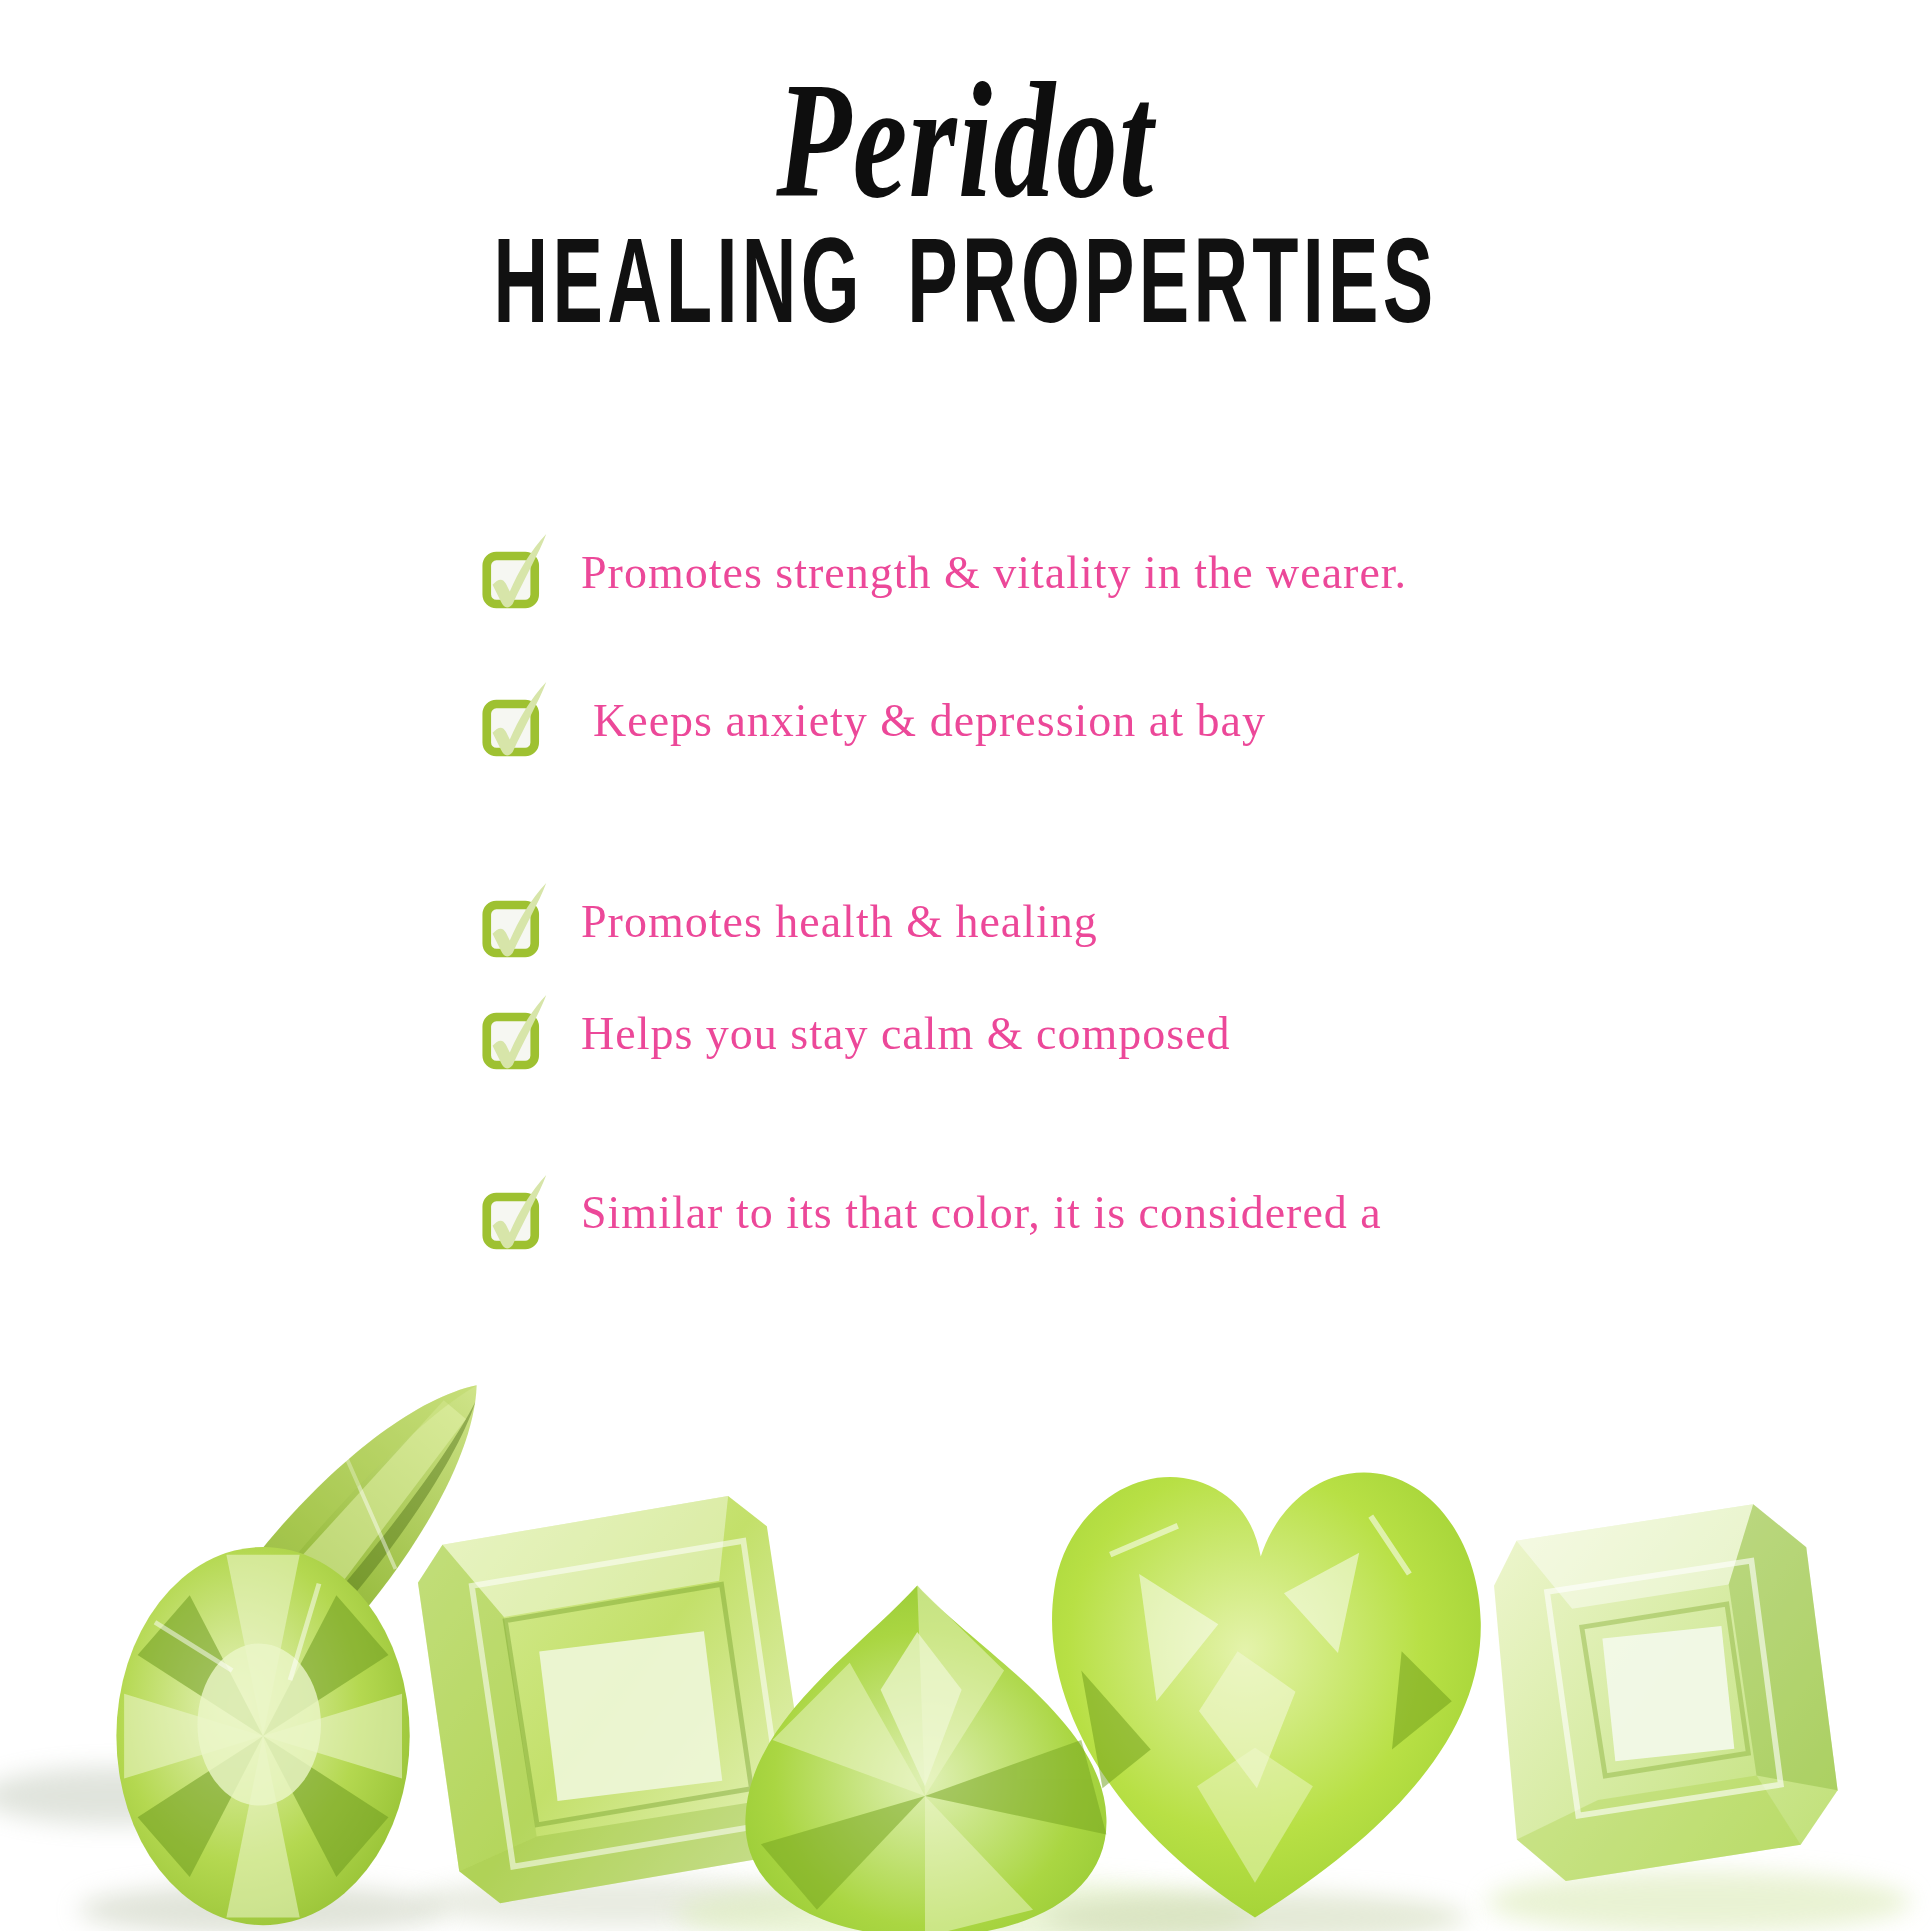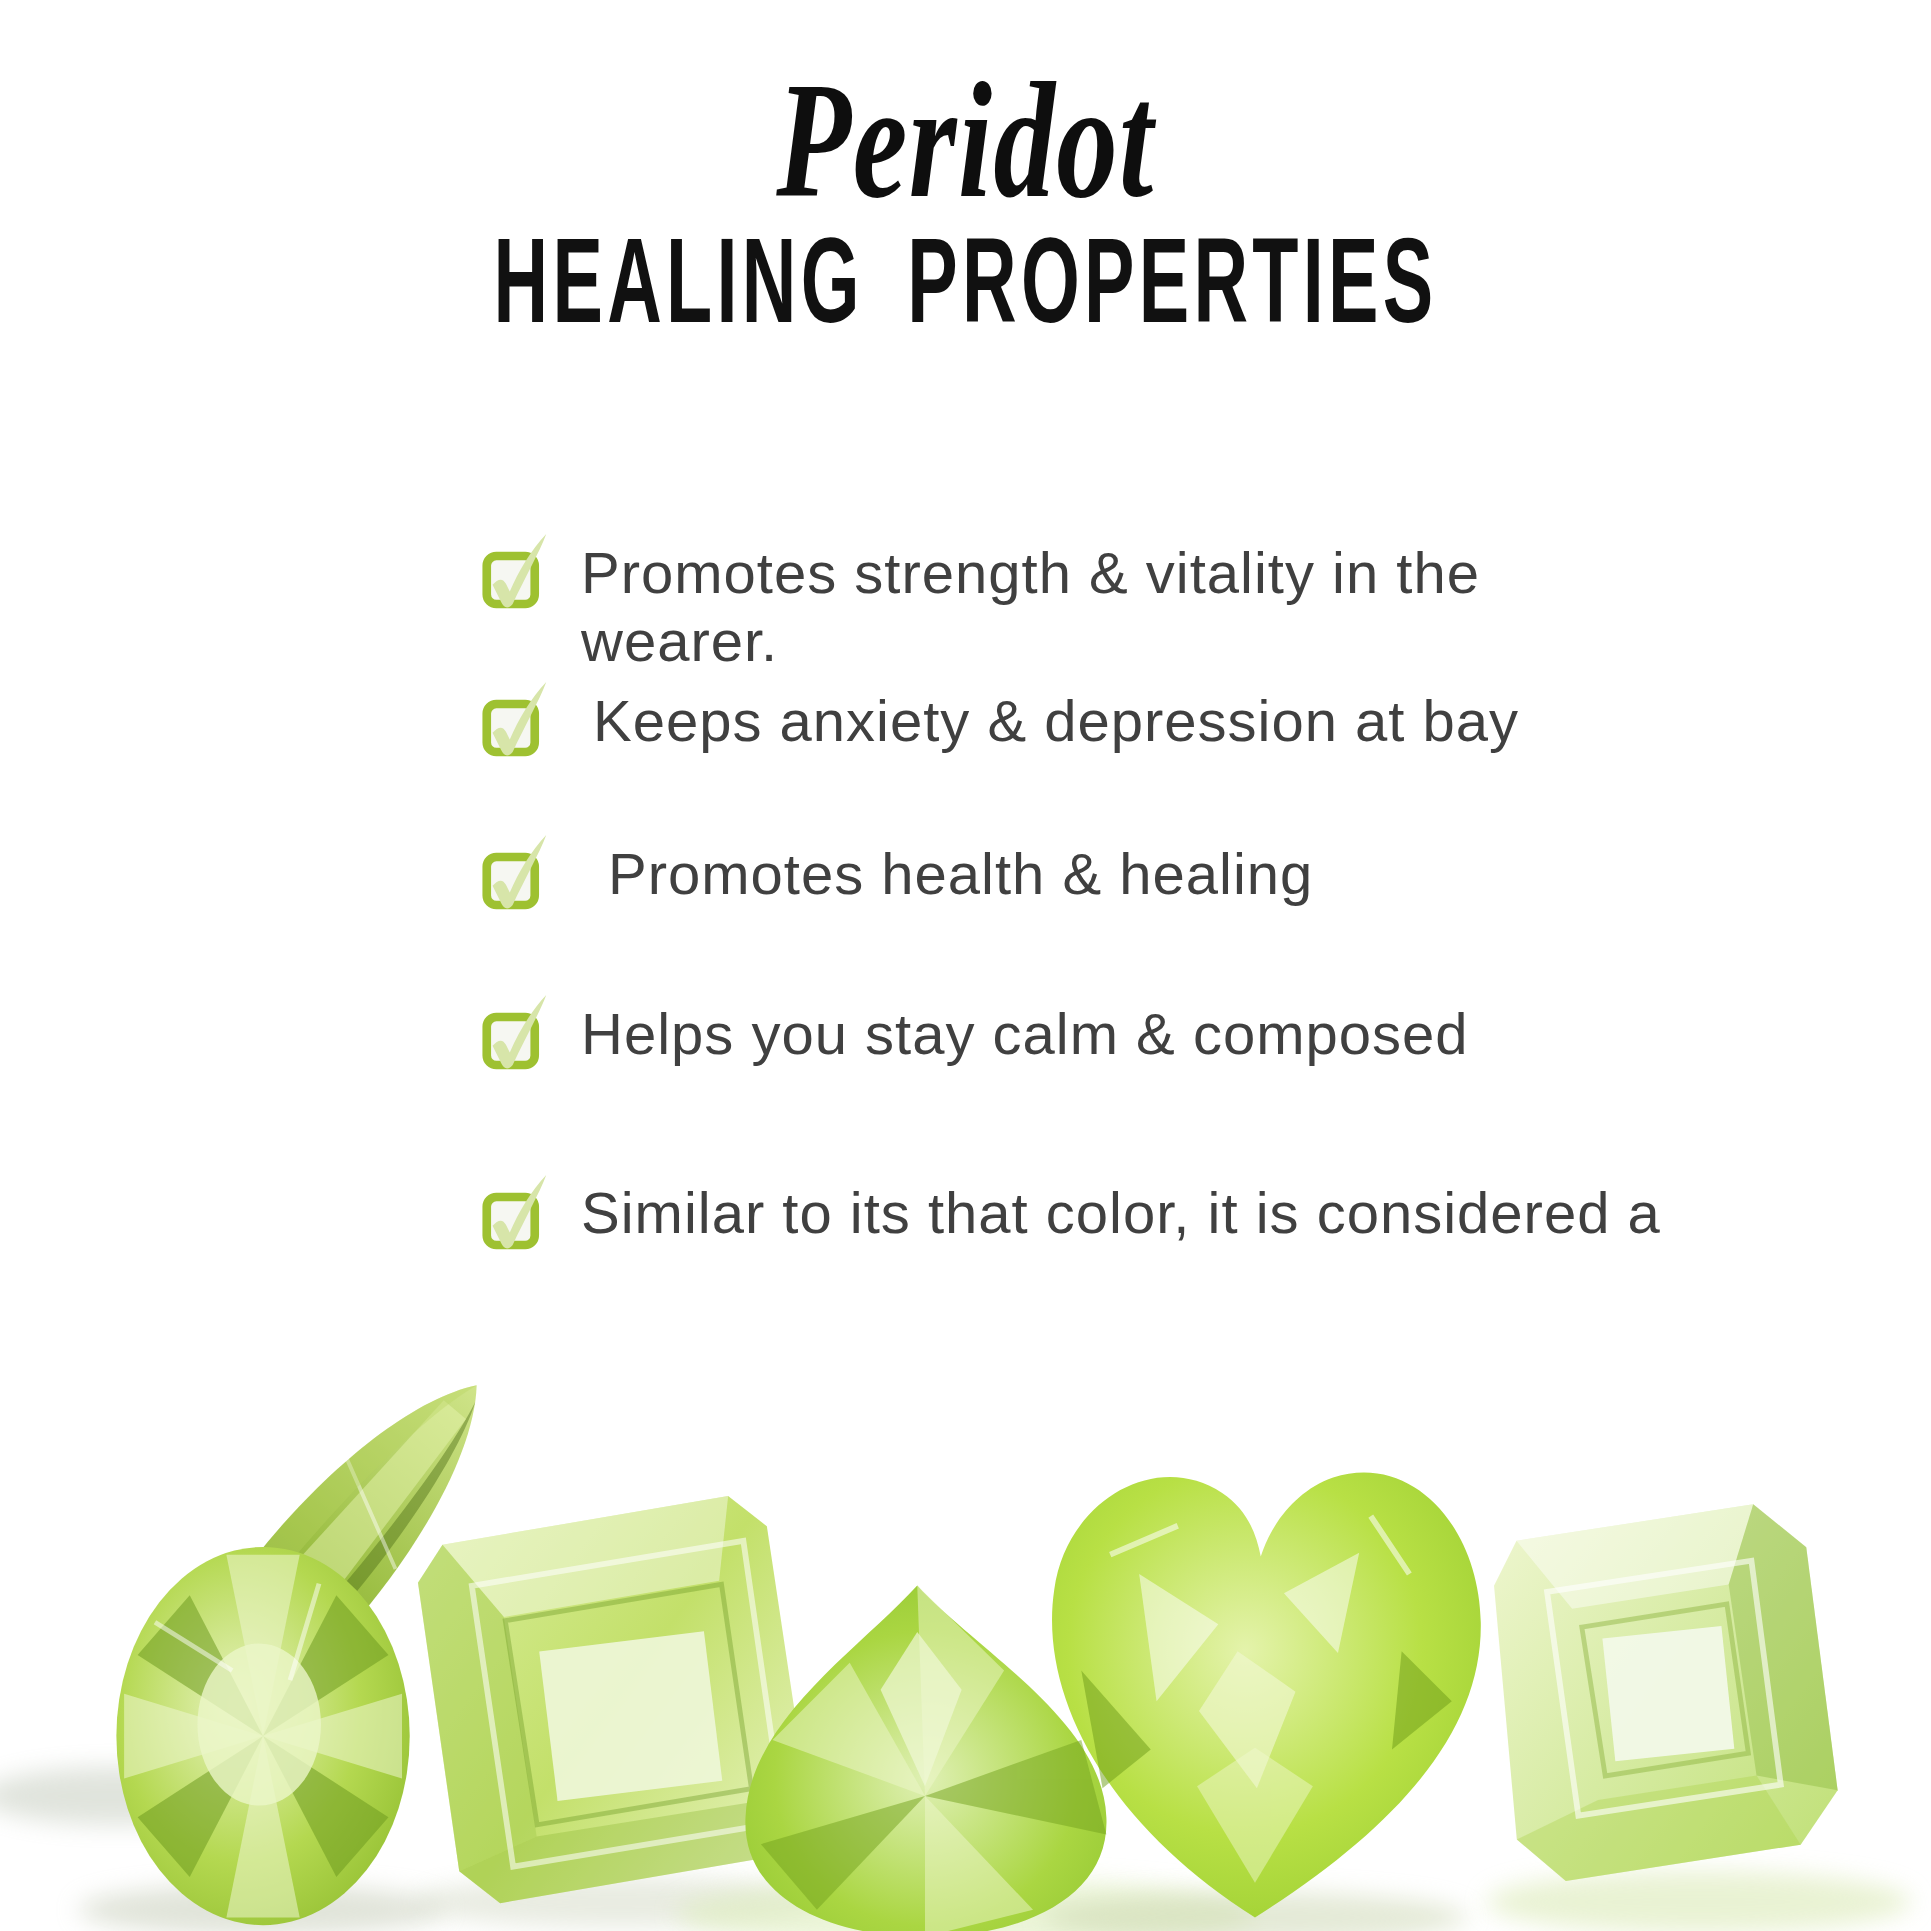--- a/index.html
+++ b/index.html
@@ -18,22 +18,22 @@
     position:absolute;top:220px;left:0;right:0;text-align:center;
     font-family:"Liberation Sans", sans-serif;font-weight:700;
     font-size:120px;line-height:1;color:#111111;
     transform:scaleX(.63);transform-origin:50% 50%;
     letter-spacing:6.8px;word-spacing:29px;white-space:nowrap;
   }
   .checklist{position:absolute;left:481px;top:0;width:1207px;}
   .check-item{position:absolute;left:0;display:flex;align-items:flex-start;}
   .check-item .box{flex:0 0 auto;margin-top:-11.6px;}
   .check-text{
-    margin-left:29px;font-family:Liberation Sans, sans-serif;
-    font-size:58px;line-height:68px;letter-spacing:1px;color:#404040;
+    margin-left:29px;font-family:Liberation Serif, serif;
+    font-size:46px;line-height:68px;letter-spacing:1px;color:#ec4899;
   }
   .check-item.two-line .check-text{line-height:65px;}
   .check-text span{display:block;}
   .gem-strip{position:absolute;left:0;top:1381px;width:1931px;height:550px;}
 </style>
 </head>
 <body>
 
 <div class="canvas">
 
@@ -55,21 +55,21 @@
     <div class="check-item" style="top:687px;gap:12px;">
       <svg class="box" width="71" height="83" viewBox="0 0 74 86">
         <rect x="6" y="30" width="50" height="50" rx="10" fill="#f6f7f2" stroke="#9ec131" stroke-width="9"></rect>
         <path d="M 12,60 C 18,53 23,53 26,59 L 30,67 C 39,46 52,24 68,7 C 61,26 45,54 33,80 C 29,85 24,85 21,78 Z" fill="#d7e5a9"></path>
       </svg>
       <div class="check-text">
         <span>Keeps anxiety &amp; depression at bay</span>
       </div>
     </div>
 
-    <div class="check-item" style="top:840px;gap:27px;">
+    <div class="check-item" style="top:888px;">
       <svg class="box" width="71" height="83" viewBox="0 0 74 86">
         <rect x="6" y="30" width="50" height="50" rx="10" fill="#f6f7f2" stroke="#9ec131" stroke-width="9"></rect>
         <path d="M 12,60 C 18,53 23,53 26,59 L 30,67 C 39,46 52,24 68,7 C 61,26 45,54 33,80 C 29,85 24,85 21,78 Z" fill="#d7e5a9"></path>
       </svg>
       <div class="check-text">
         <span>Promotes health &amp; healing</span>
       </div>
     </div>
 
     <div class="check-item" style="top:1000px;">

